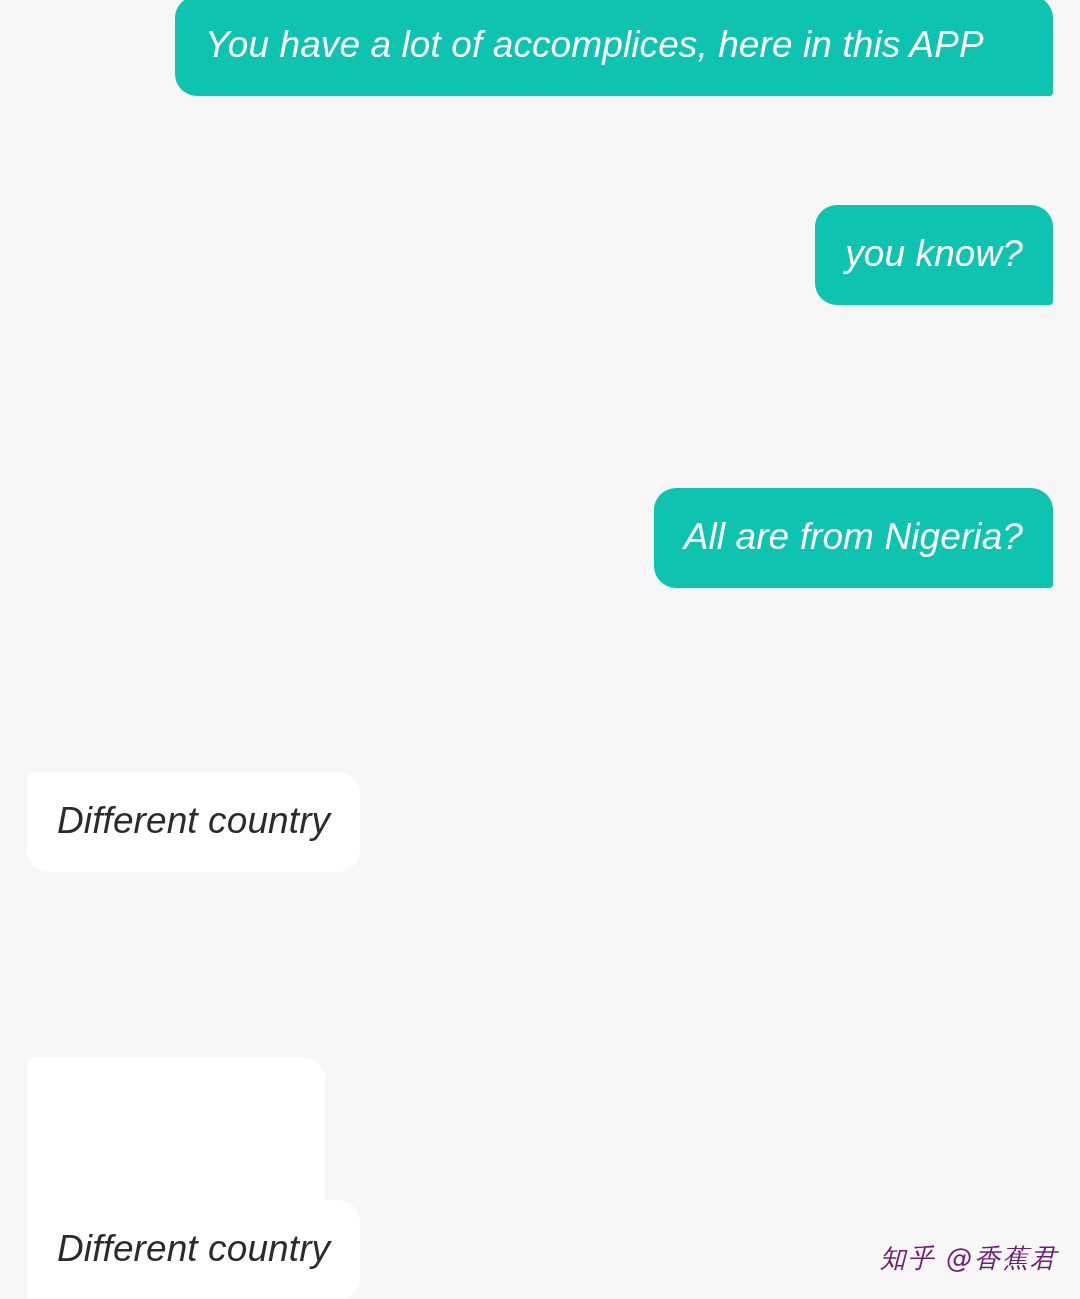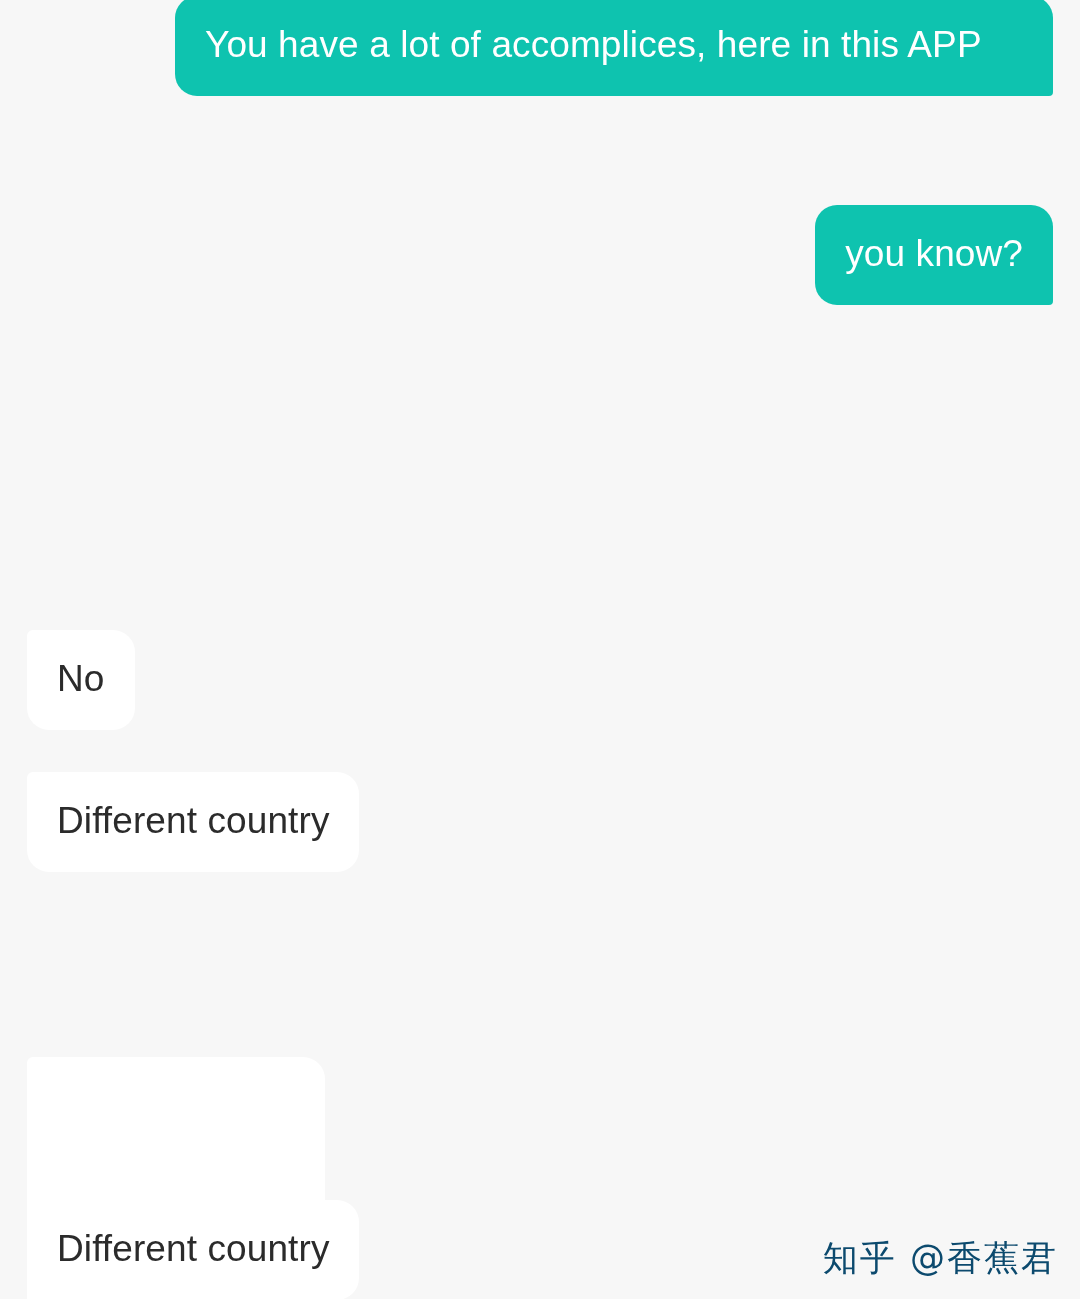--- a/index.html
+++ b/index.html
@@ -14,20 +14,21 @@
     overflow: hidden;
     position: relative;
   }
 
   #chat-thread {
     position: relative;
     width: 1080px;
     height: 1299px;
     box-sizing: border-box;
     background: #f7f7f7;
+    font-style: italic;
   }
 
   .msg-row {
     position: absolute;
     display: flex;
     width: 100%;
   }
   .msg-row.incoming { justify-content: flex-start; }
   .msg-row.outgoing { justify-content: flex-end; }
 
@@ -66,47 +67,47 @@
     vertical-align: -6px;
     width: 52px;
     height: 38px;
     margin-left: 10px;
   }
 
   #watermark {
     position: absolute;
     right: 22px;
     bottom: 22px;
-    font-size: 35px;
+    font-size: 26px;
     line-height: 38px;
-    color: #0c4a6e;
+    color: #701a75;
     font-family: "DejaVu Sans", "Liberation Sans", sans-serif;
     letter-spacing: 2px;
     white-space: nowrap;
     user-select: none;
   }
 </style>
 </head>
 <body>
 
 <div id="chat-thread">
 
   <div class="msg-row outgoing clip-top" style="top:-4px; left:0;">
     <div class="bubble out" style="width:878px; margin-right:27px;">You have a lot of accomplices, here in this APP</div>
   </div>
 
   <div class="msg-row outgoing" style="top:205px; left:0;">
     <div class="bubble out" style="margin-right:27px;">you know?</div>
   </div>
 
 
+  <div class="msg-row outgoing" style="top:488px; left:0;">
+    <div class="bubble out" style="margin-right:27px;">All are from Nigeria?</div>
+  </div>
 
-  <div class="msg-row incoming" style="top:630px; left:0;">
-    <div class="bubble in" style="margin-left:27px;">No</div>
-  </div>
 
   <div class="msg-row incoming" style="top:772px; left:0;">
     <div class="bubble in" style="margin-left:27px;">Different country</div>
   </div>
 
 
   <div class="msg-row incoming" style="top:1057px; left:0;">
     <div class="bubble in" style="margin-left:27px;">
       <span>Russia</span><span class="flag-emoji">
         <svg viewBox="0 0 52 38" width="52" height="38" aria-hidden="true">

